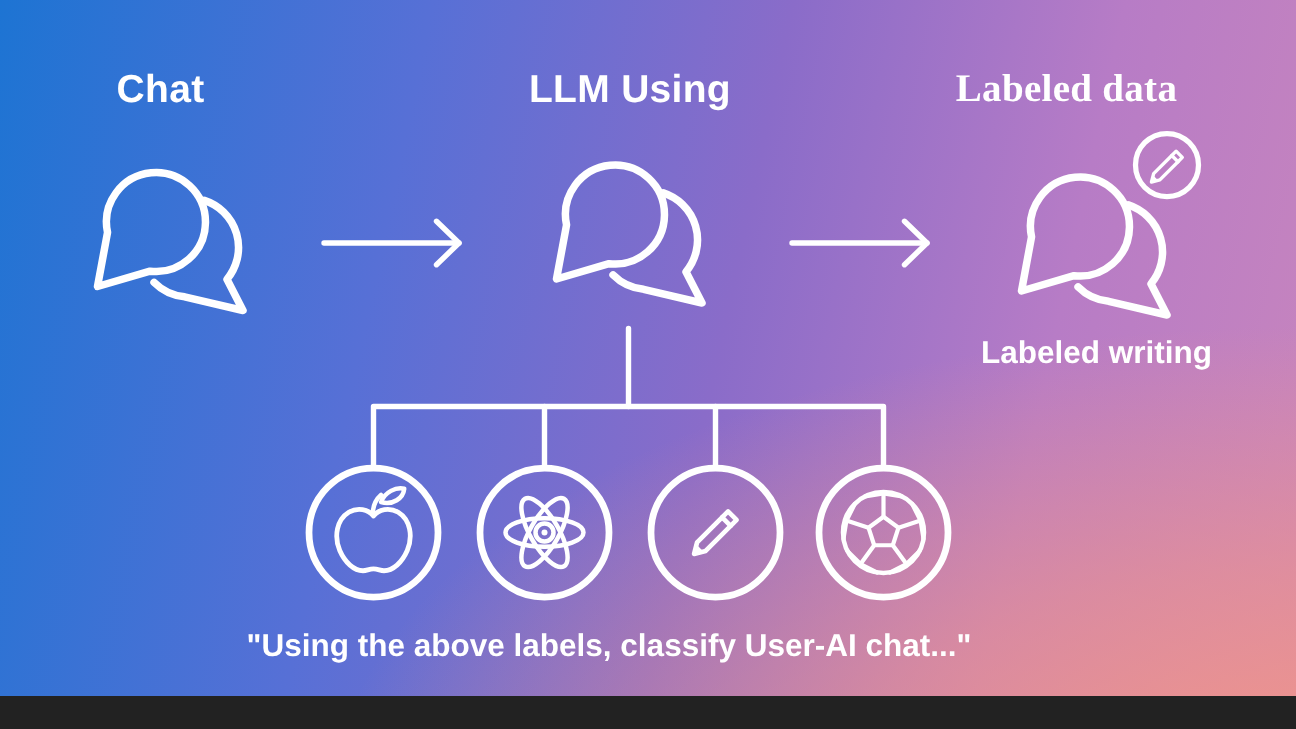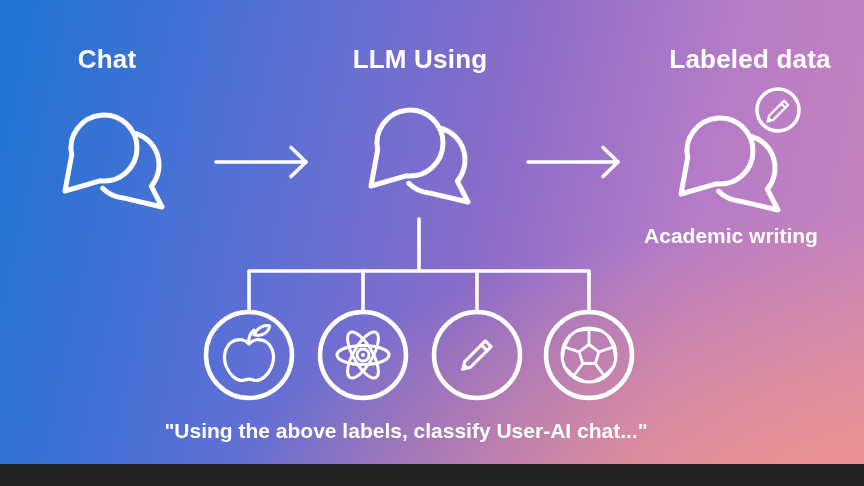--- a/index.html
+++ b/index.html
@@ -24,21 +24,21 @@
   svg{display:block;overflow:visible;}
   .st{fill:none;stroke:#ffffff;stroke-linecap:round;stroke-linejoin:round;}
 </style>
 </head>
 <body>
 
 <div class="stage">
 
   <div class="abs title" style="left:27px;top:44px;width:160px;">Chat</div>
   <div class="abs title" style="left:320px;top:44px;width:200px;">LLM Using</div>
-  <div class="abs title" style="left:650px;top:44px;width:200px;">Labeled data</div>
+  <div class="abs title" style="left:611px;top:44px;width:200px;font-family:Liberation Serif, serif;">Labeled data</div>
 
   <svg class="abs" style="left:62px;top:110px;" width="104" height="100" viewBox="0 0 104 100">
     <path class="st" stroke-width="5" d="M 9.7 44.9 A 33 33 0 1 1 38 70.8 L 3 81 Z"></path>
     <path class="st" stroke-width="5" d="M 74.2 23.6 A 33 33 0 0 1 89.3 76.2 L 100 97 L 61.1 87.9 A 33 33 0 0 1 40.7 78.3"></path>
   </svg>
 
   <svg class="abs" style="left:368px;top:105px;" width="104" height="100" viewBox="0 0 104 100">
     <path class="st" stroke-width="5" d="M 9.7 44.9 A 33 33 0 1 1 38 70.8 L 3 81 Z"></path>
     <path class="st" stroke-width="5" d="M 74.2 23.6 A 33 33 0 0 1 89.3 76.2 L 100 97 L 61.1 87.9 A 33 33 0 0 1 40.7 78.3"></path>
   </svg>
@@ -50,21 +50,21 @@
 
   <svg class="abs" style="left:753px;top:85px;" width="50" height="50" viewBox="0 0 50 50">
     <circle class="st" stroke-width="3.5" cx="25" cy="25" r="21"></circle>
     <g transform="translate(25,26) scale(0.45) translate(-45,-55)">
       <path class="st" stroke-width="5" d="M 22 78 L 25.2 65.6 L 52.1 38.7 L 58.5 32.3 L 67.7 41.5 L 61.3 47.9 L 34.4 74.8 Z"></path>
       <path class="st" stroke-width="5" d="M 52.1 38.7 L 61.3 47.9"></path>
       <path fill="#ffffff" d="M 22 78 L 24.8 68.3 L 31.7 75.2 Z"></path>
     </g>
   </svg>
 
-  <div class="abs caption" style="left:631px;top:224px;width:200px;">Academic writing</div>
+  <div class="abs caption" style="left:631px;top:224px;width:200px;">Labeled writing</div>
 
   <svg class="abs" style="left:0;top:0;" width="864" height="486" viewBox="0 0 864 486">
     <g>
       <path class="st" stroke-width="3.6" d="M 216 162 H 306"></path>
       <path class="st" stroke-width="3.6" d="M 291 147.5 L 306 162 L 291 176.5"></path>
     </g>
     <g>
       <path class="st" stroke-width="3.6" d="M 528 162 H 618"></path>
       <path class="st" stroke-width="3.6" d="M 603 147.5 L 618 162 L 603 176.5"></path>
     </g>

